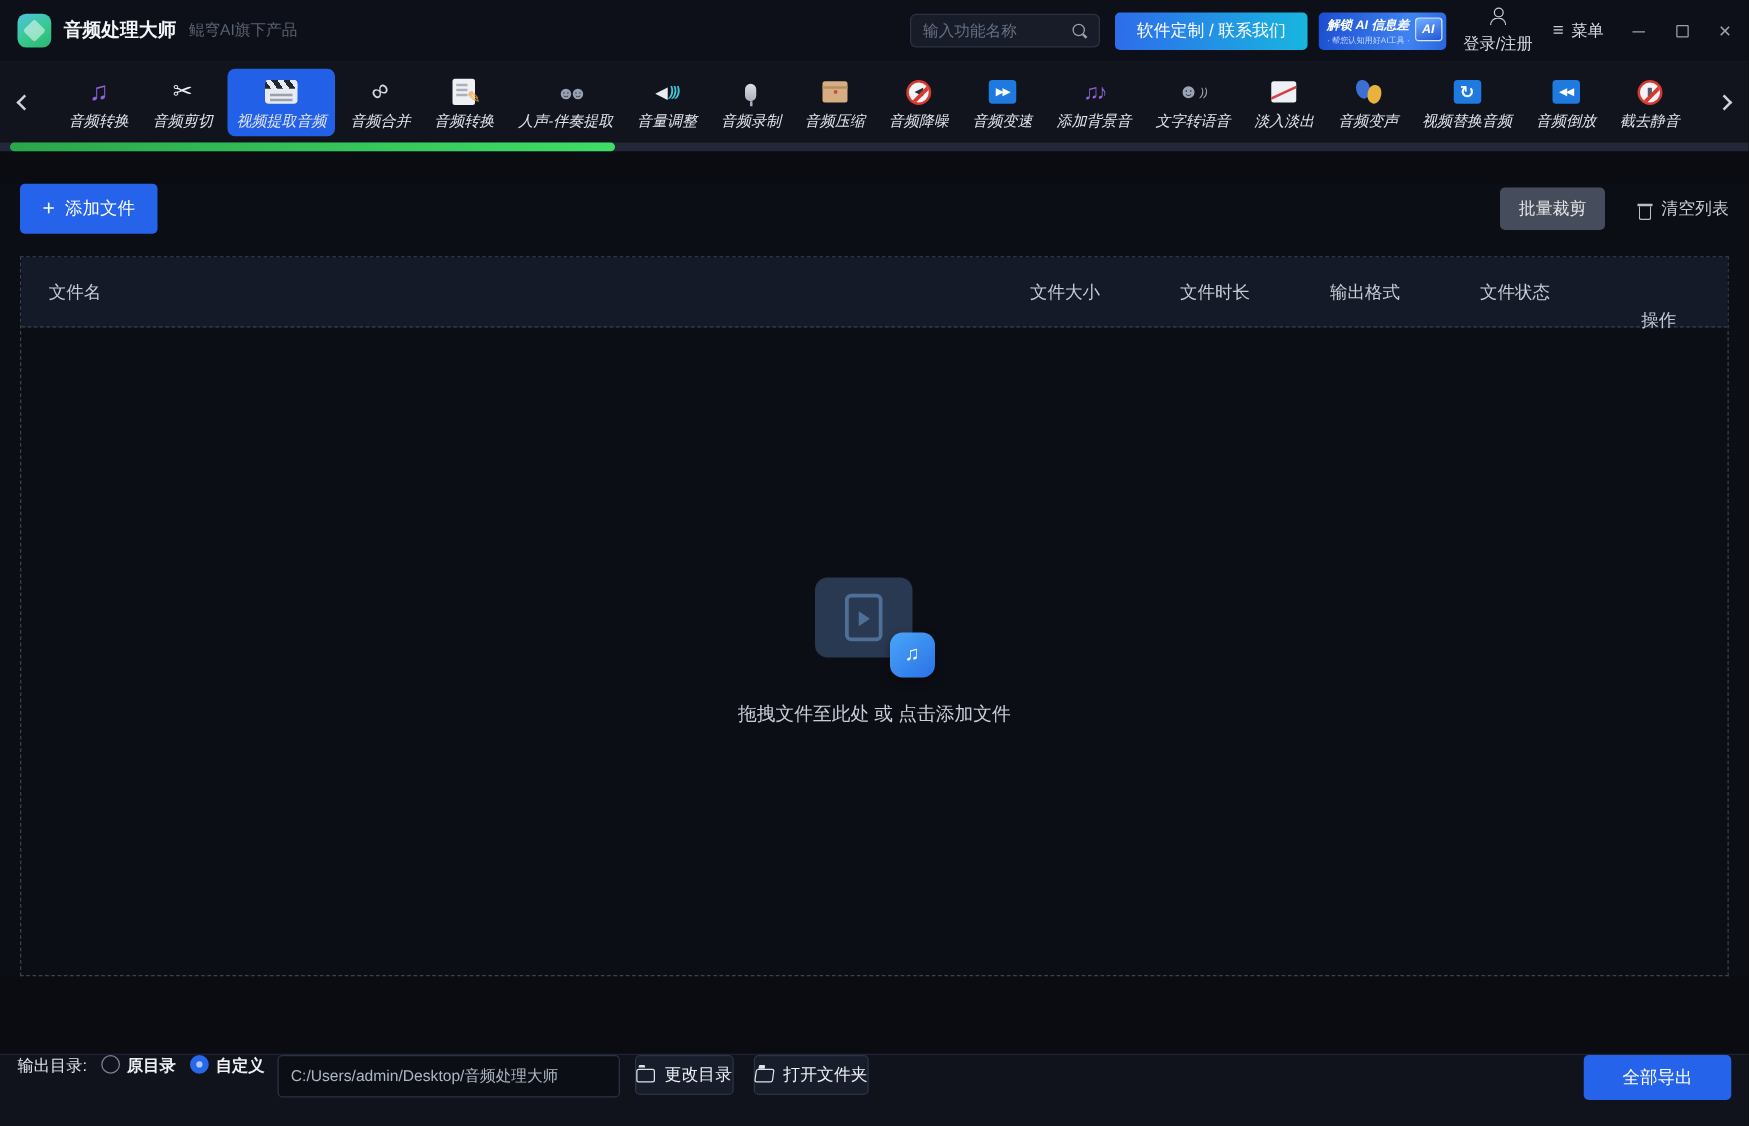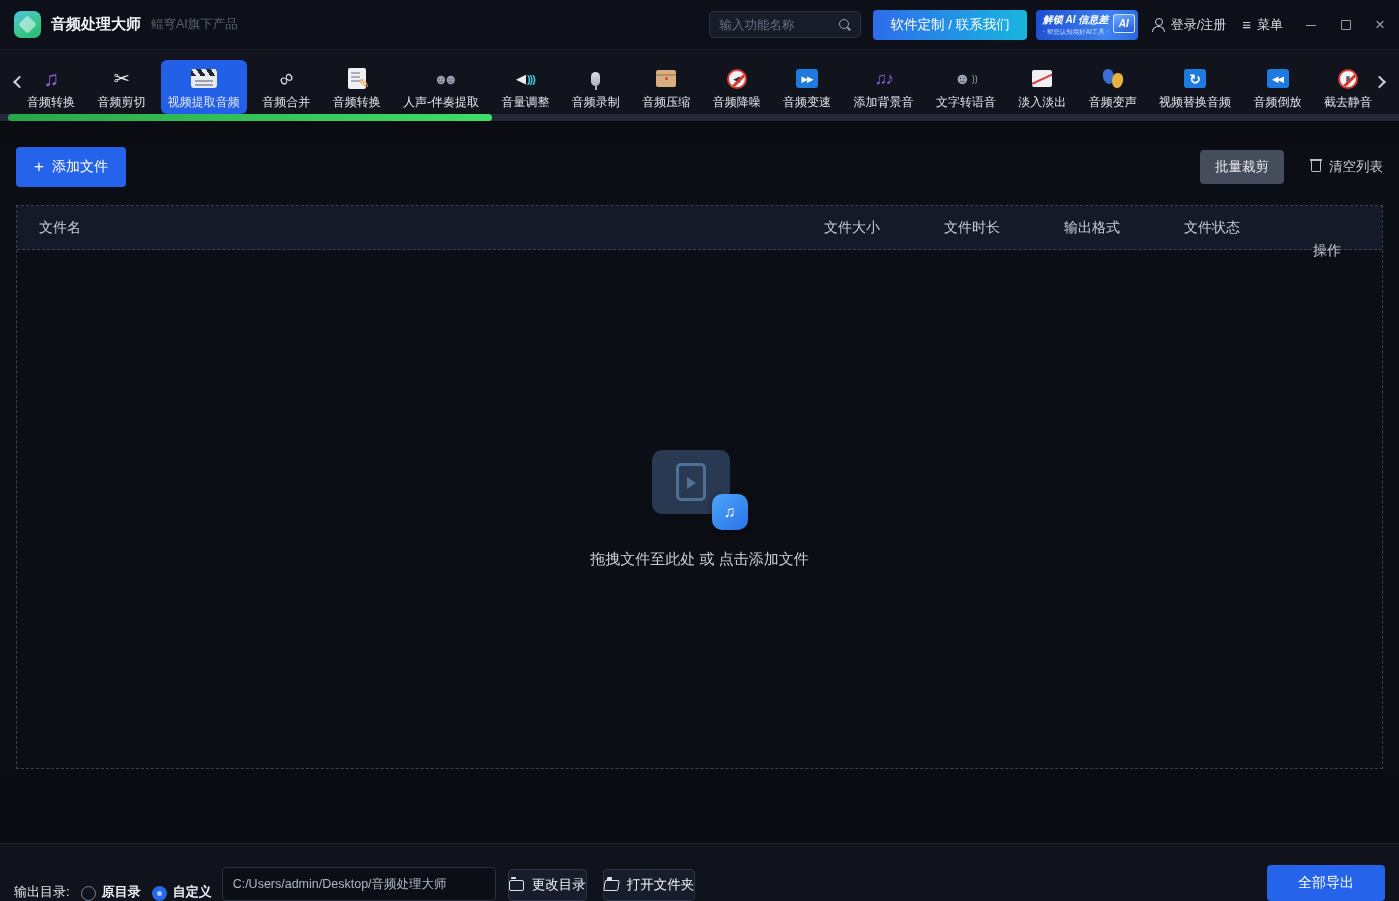--- a/index.html
+++ b/index.html
@@ -21,35 +21,35 @@
   .glass::before { content:""; position:absolute; left:0; top:0; width:8px; height:8px; border:1.5px solid #98a0af; border-radius:50%; }
   .glass::after { content:""; position:absolute; right:0; bottom:1px; width:4px; height:1.5px; background:#98a0af; transform:rotate(45deg); }
 
   .contact-btn { margin-left:12px; height:30px; padding:0 17px; border-radius:4px; background:linear-gradient(90deg,#2e6ceb,#18b6df); color:#fff; font-size:13.5px; display:flex; align-items:center; white-space:nowrap; cursor:pointer; }
 
   .ai-banner { margin-left:9px; width:102px; height:30px; border-radius:4px; background:linear-gradient(100deg,#1c4ed0 0%,#3f83f0 70%,#2a66e0 100%); position:relative; padding:3px 26px 3px 7px; display:flex; flex-direction:column; justify-content:center; overflow:hidden; cursor:pointer; }
   .ai-banner .bt { font-size:10px; font-weight:bold; font-style:italic; color:#fff; white-space:nowrap; }
   .ai-banner .bs { font-size:6.5px; color:#c7dbff; white-space:nowrap; margin-top:1px; }
   .ai-chip { position:absolute; right:3px; top:4px; width:22px; height:19px; border-radius:3px; background:linear-gradient(160deg,#6fb0ff,#2257d6); border:1px solid rgba(255,255,255,.75); color:#fff; font-size:10px; font-weight:bold; font-style:italic; display:flex; align-items:center; justify-content:center; }
 
-  .login { margin-left:14px; display:flex; align-items:center; gap:6px; font-size:13px; color:#d6dae2; cursor:pointer; white-space:nowrap; }
+  .login { margin-left:14px; display:flex; align-items:center; gap:6px; font-size:13px; color:#d6dae2; cursor:pointer; white-space:nowrap;flex-direction:column; }
   .person { width:13px; height:14px; position:relative; }
   .person::before { content:""; position:absolute; left:3px; top:0; width:6px; height:6px; border:1.5px solid #c9cdd7; border-radius:50%; }
   .person::after { content:""; position:absolute; left:0; bottom:0; width:11px; height:5px; border:1.5px solid #c9cdd7; border-bottom:none; border-radius:6px 6px 0 0; }
   .menu { margin-left:16px; display:flex; align-items:center; gap:6px; font-size:13px; color:#d6dae2; cursor:pointer; white-space:nowrap; }
   .menu-ic { font-size:15px; color:#c9cdd7; line-height:1; }
 
   .winctrl { margin-left:22px; display:flex; align-items:center; gap:24px; }
   .win-min { width:12px; height:12px; position:relative; cursor:pointer; }
   .win-min::before { content:""; position:absolute; left:1px; right:1px; top:6px; height:1.5px; background:#9aa1ae; }
   .win-max { width:10px; height:10px; border:1.5px solid #9aa1ae; border-radius:1px; cursor:pointer; }
   .win-close { font-size:17px; color:#9aa1ae; line-height:1; cursor:pointer; }
 
   
-  .toolbar { height:64px; background:#12141d; display:flex; align-items:flex-end; padding:0 20px; position:relative; }
+  .toolbar { height:64px; background:#12141d; display:flex; align-items:center; padding:0 48px; position:relative;font-style:italic; }
   .nav-chev { position:absolute; top:50%; width:9px; height:9px; border-left:2px solid #cdd2dc; border-bottom:2px solid #cdd2dc; cursor:pointer; }
   .nav-chev.left  { left:15px;  transform:translateY(-50%) rotate(45deg); }
   .nav-chev.right { right:15px; transform:translateY(-50%) rotate(-135deg); }
   .titems { flex:1; display:flex; justify-content:space-between; align-items:center; }
   .titem { display:flex; flex-direction:column; align-items:center; gap:5px; padding:6px 7px; border-radius:6px; cursor:pointer; }
   .titem.selected { background:#2360e8; }
   .tlabel { font-size:12px; color:#e2e6ed; white-space:nowrap; line-height:1; }
   .ticon { height:25px; display:flex; align-items:center; justify-content:center; }
 
   .i-note::before { content:"♫"; color:#8f63e0; font-size:21px; }
@@ -90,33 +90,33 @@
   .scroll-track { height:7px; background:#232838; position:relative; }
   .scroll-thumb { position:absolute; left:8px; top:0; height:7px; width:484px; border-radius:4px; background:linear-gradient(90deg,#28a74b,#3fdd66); }
 
   
   .main { padding:0 16px; background:#0c0e15; }
   .actions { margin-top:26px; display:flex; align-items:center; }
   .btn-primary { height:40px; padding:0 18px; background:#2563eb; border-radius:4px; color:#fff; font-size:14px; display:flex; align-items:center; gap:8px; cursor:pointer; white-space:nowrap; }
   .plus { font-size:17px; line-height:1; margin-top:-1px; }
   .btn-dark { height:40px; padding:0 18px; background:#161b27; border:1px solid #2a3140; border-radius:4px; color:#eef0f5; font-size:14px; display:flex; align-items:center; cursor:pointer; margin-left:16px; white-space:nowrap; }
   .btn-gray { height:34px; padding:0 15px; background:#454c5b; border-radius:4px; color:#e5e5e5; font-size:13.5px; display:flex; align-items:center; cursor:pointer; white-space:nowrap; }
-  .clear-list { margin-left:26px; display:flex; align-items:flex-start; font-size:13.5px; color:#c6cbd5; cursor:pointer; white-space:nowrap; }
+  .clear-list { margin-left:26px; display:flex; align-items:flex-end; font-size:13.5px; color:#c6cbd5; cursor:pointer; white-space:nowrap; }
 
   .folder-ic { width:15px; height:11px; border:1.5px solid #dfe3ea; border-radius:2px; position:relative; margin-right:8px; flex:0 0 auto; }
   .folder-ic::before { content:""; position:absolute; top:-4px; left:1px; width:5px; height:2.5px; background:#dfe3ea; border-radius:1px 1px 0 0; }
   .folder-ic.plus-f::after { content:"+"; position:absolute; left:50%; top:50%; transform:translate(-50%,-54%); font-size:10px; color:#dfe3ea; }
   .folder-ic.open-f { transform:skewX(-8deg); }
   .trash-ic { width:12px; height:14px; position:relative; margin-right:7px; flex:0 0 auto; }
   .trash-ic::before { content:""; position:absolute; left:1px; right:1px; top:3px; bottom:0; border:1.5px solid #b9bfca; border-top:none; border-radius:0 0 2px 2px; }
   .trash-ic::after { content:""; position:absolute; left:0; right:0; top:1px; height:1.5px; background:#b9bfca; }
 
   
   .panel { margin-top:18px; border:1px dashed #39424f; }
-  .phead { height:44px; background:#151a28; border-bottom:1px dashed #39424f; display:flex; align-items:center; color:#c7ccd6; font-size:14px; }
+  .phead { height:56px; background:#151a28; border-bottom:1px dashed #39424f; display:flex; align-items:center; color:#c7ccd6; font-size:14px; }
   .col-name { flex:1; padding-left:22px; }
   .col { width:120px; text-align:center; flex:0 0 auto; }
   .col-op { width:110px; text-align:center; flex:0 0 auto;margin-top:46px; }
   .pbody { height:518px; display:flex; flex-direction:column; align-items:center; justify-content:center; }
 
   .dz-wrap { position:relative; width:96px; height:80px; }
   .dz-file { width:78px; height:64px; background:#2a3952; border-radius:10px; display:flex; align-items:center; justify-content:center; }
   .dz-docic { width:30px; height:38px; border:3px solid #4e7096; border-radius:5px; position:relative; }
   .dz-docic::after { content:""; position:absolute; left:8px; top:11px; width:0; height:0; border-left:9px solid #4e7096; border-top:6px solid transparent; border-bottom:6px solid transparent; }
   .dz-badge { position:absolute; right:0; bottom:0; width:36px; height:36px; border-radius:10px; background:linear-gradient(140deg,#4aa6f7,#2a72e8); display:flex; align-items:center; justify-content:center; box-shadow:0 3px 8px rgba(0,0,0,.4); }
@@ -125,21 +125,21 @@
   .dz-sub { margin-top:11px; font-size:13px; color:#646c7c; }
 
   
   .format-row { margin-top:18px; display:flex; align-items:center; }
   .format-label { font-size:14px; color:#e3e6ec; white-space:nowrap; }
   .select { margin-left:12px; width:98px; height:36px; background:#151b29; border:1px solid #2c3445; border-radius:6px; display:flex; align-items:center; justify-content:space-between; padding:0 13px; cursor:pointer; }
   .select-val { font-size:13.5px; color:#eef0f5; }
   .chev-down { width:7px; height:7px; border-right:1.7px solid #98a0af; border-bottom:1.7px solid #98a0af; transform:rotate(45deg); margin-top:-4px; }
 
   
-  .footer { position:absolute; left:0; right:0; bottom:0; height:58px; background:#10131c; border-top:1px solid #1d2330; display:flex; align-items:flex-end; padding:0 14px; }
+  .footer { position:absolute; left:0; right:0; bottom:0; height:58px; background:#10131c; border-top:1px solid #1d2330; display:flex; align-items:flex-start; padding:0 14px; }
   .f-label { font-size:13px; color:#dfe3ea; white-space:nowrap; }
   .radio { width:15px; height:15px; border-radius:50%; border:1.5px solid #7a8294; margin-left:11px; cursor:pointer; flex:0 0 auto; }
   .radio.checked { border:none; background:#2767ea; position:relative; }
   .radio.checked::after { content:""; position:absolute; left:5px; top:5px; width:5px; height:5px; border-radius:50%; background:#a9c6ff; }
   .radio-label { font-size:13px; font-weight:bold; color:#eef0f5; margin-left:6px; white-space:nowrap; cursor:pointer; }
   .path-input { margin-left:10px; width:274px; height:34px; background:#0b0e15; border:1px solid #2a3242; border-radius:4px; color:#aeb6c4; font-size:12.5px; padding:0 10px; outline:none; font-family:inherit; }
   .btn-foot { height:32px; padding:0 0; background:#181d2b; border:1px solid #2c3445; border-radius:4px; color:#eef0f5; font-size:13.5px; display:flex; align-items:center; cursor:pointer; margin-left:12px; white-space:nowrap; }
   .btn-foot + .btn-foot { margin-left:16px; }
   .f-spacer { flex:1; }
   .export-btn { width:118px; height:36px; background:#2563eb; border-radius:4px; color:#fff; font-size:14px; display:flex; align-items:center; justify-content:center; cursor:pointer; }

